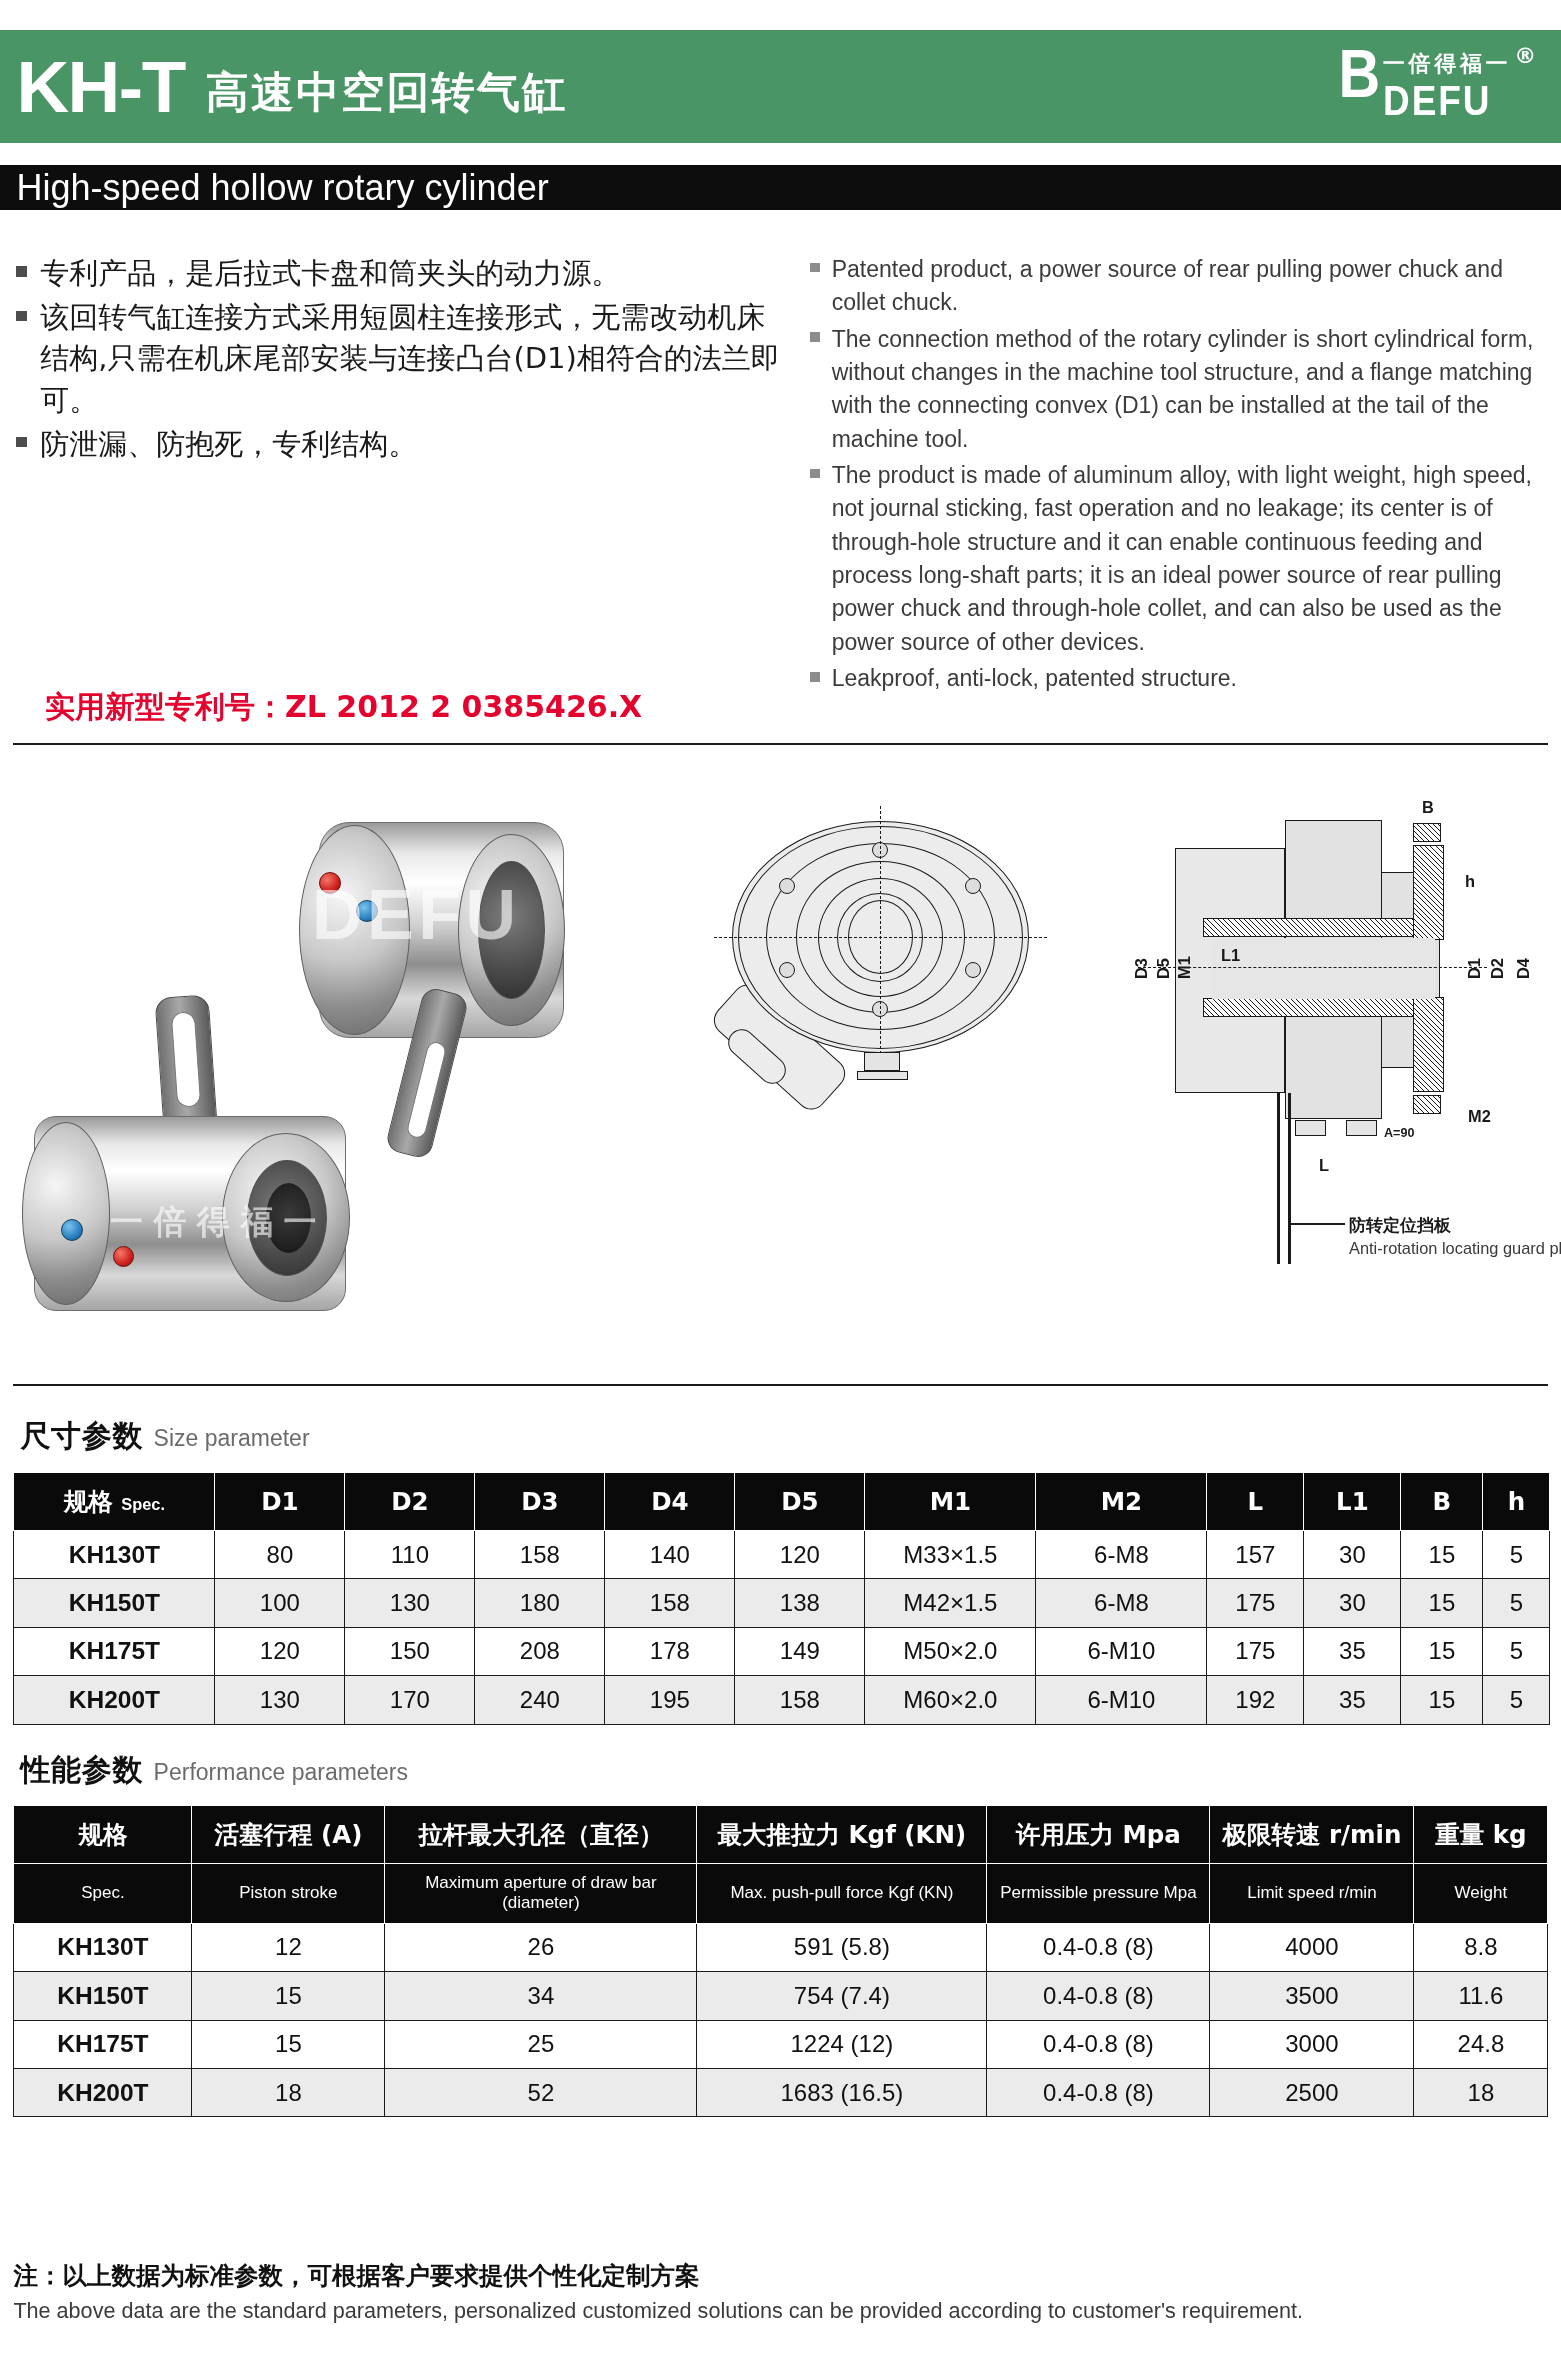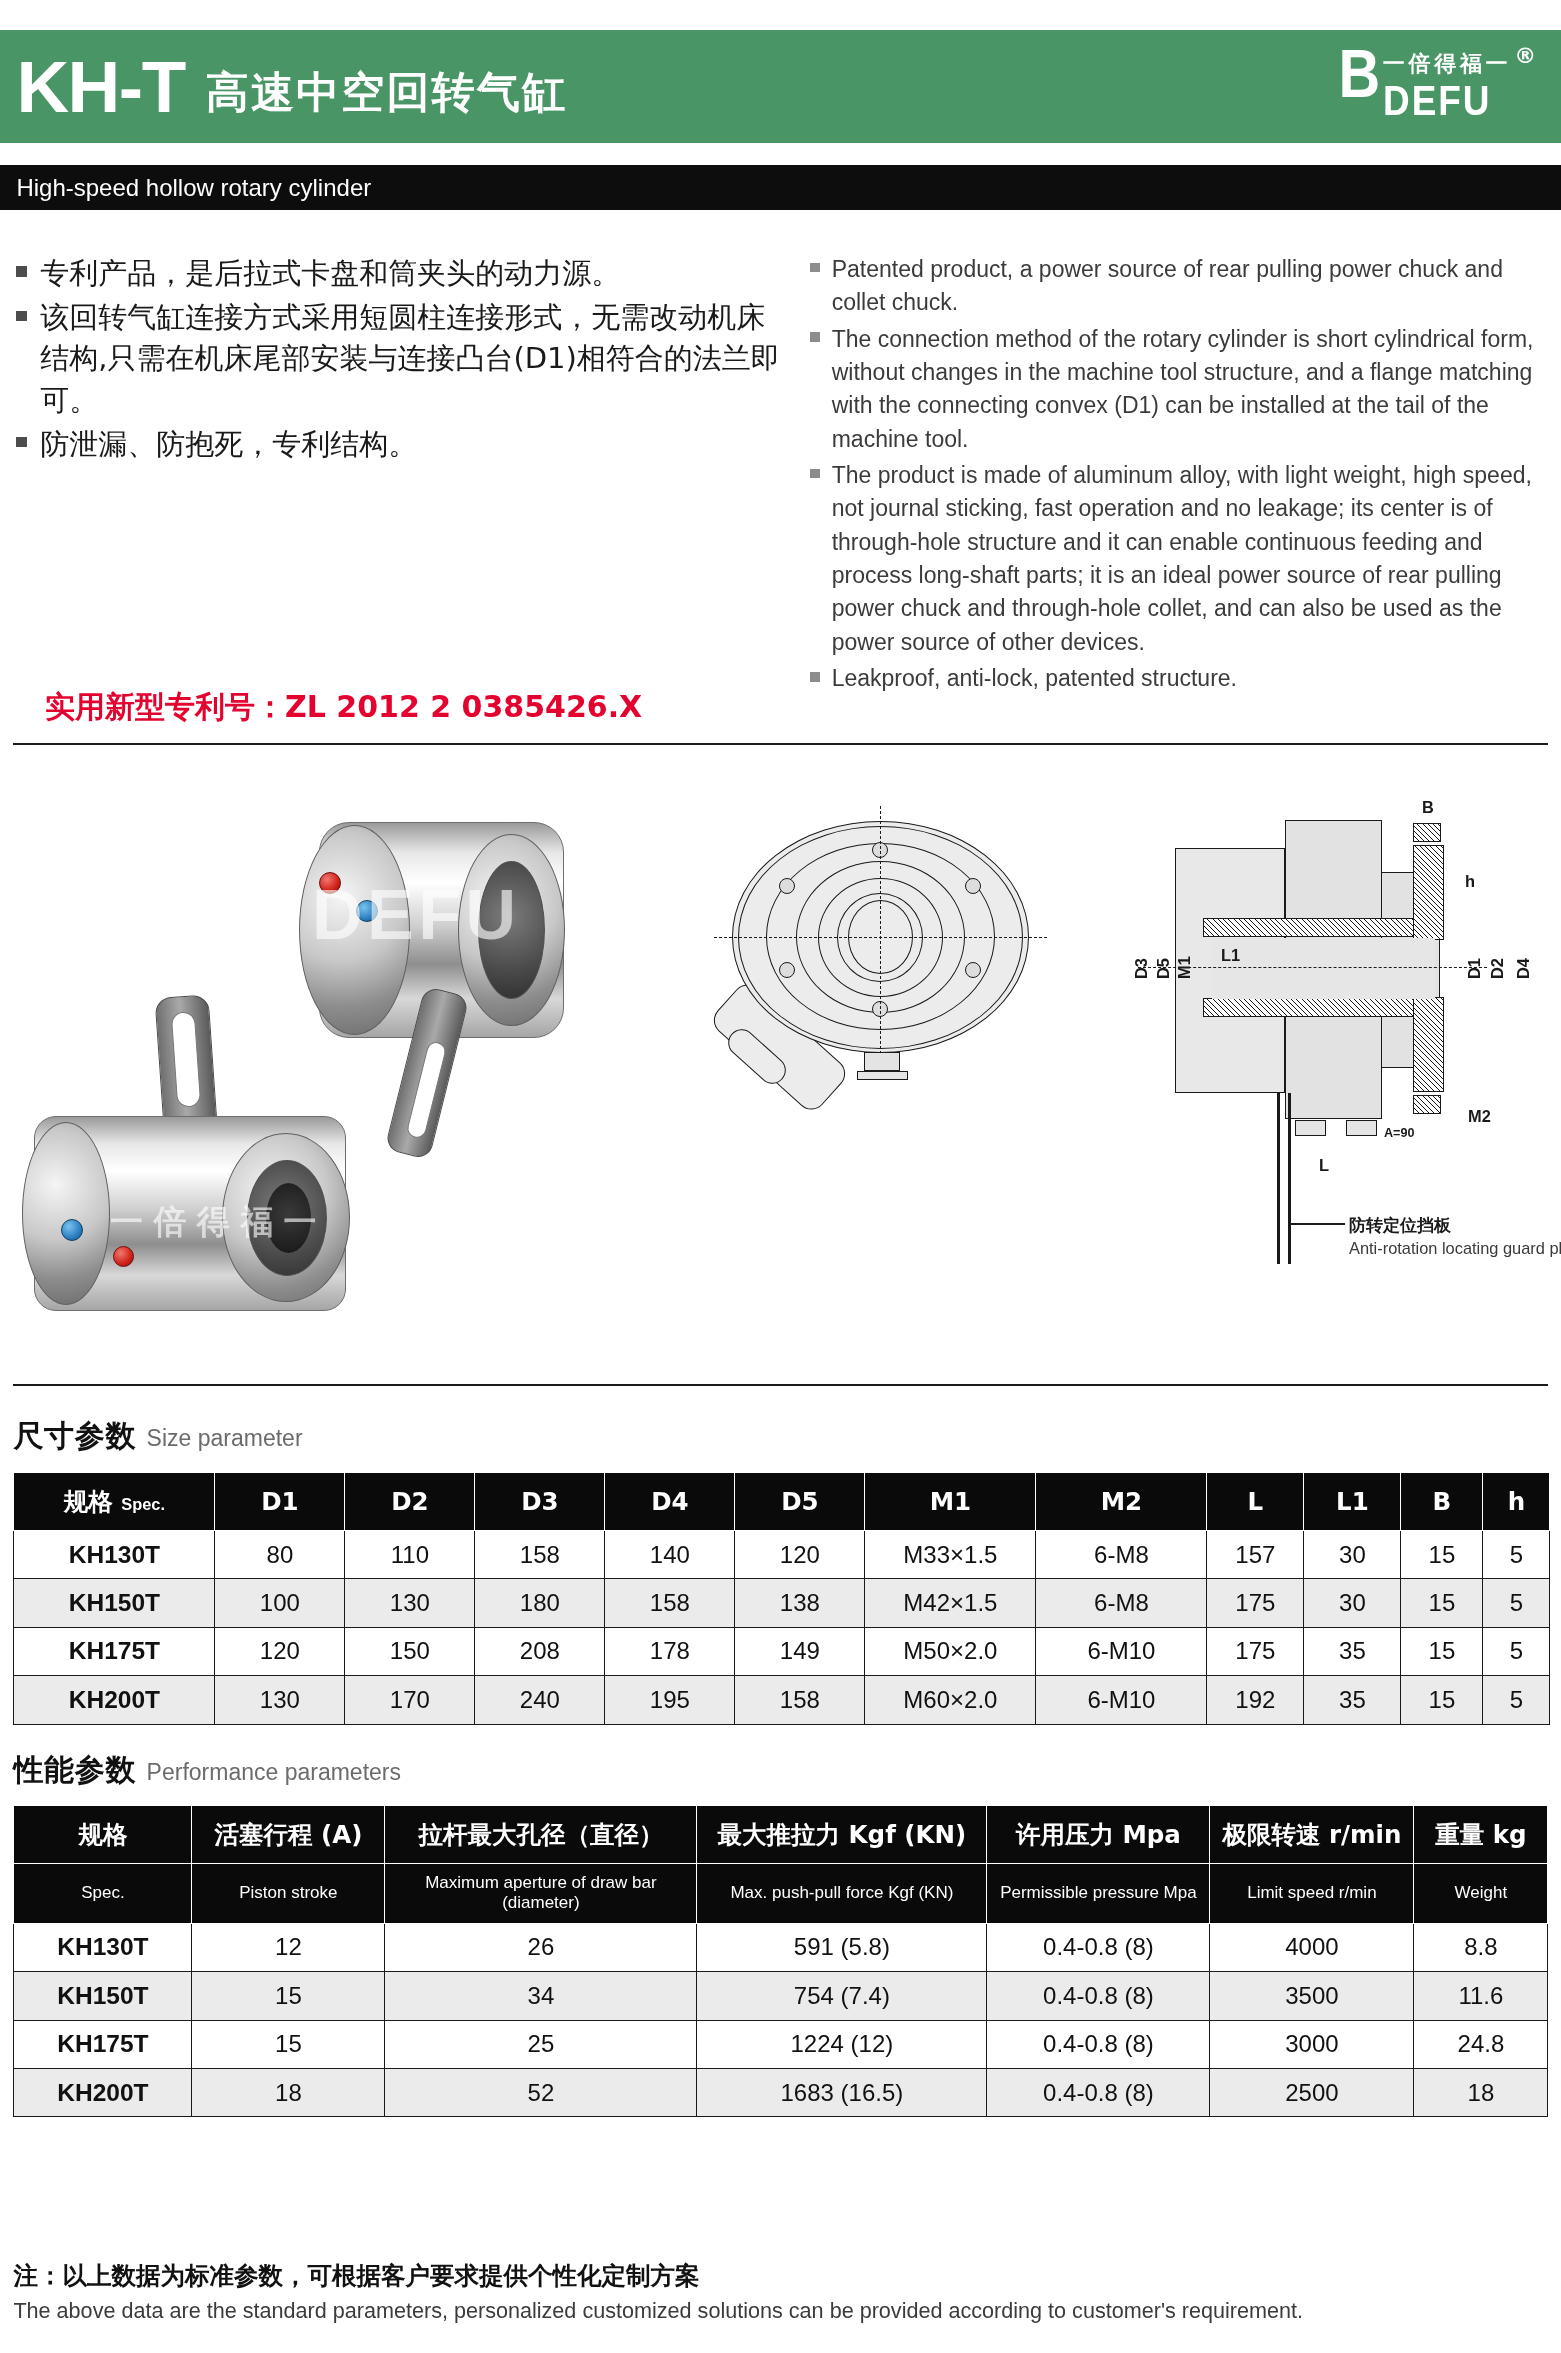--- a/index.html
+++ b/index.html
@@ -78,21 +78,21 @@
 
   .header-black {
     position: absolute;
     left: 0; top: 165px;
     width: 1561px; height: 45px;
     background: #0d0d0d;
     display: flex; align-items: center;
   }
   .subtitle-en {
     color: #ffffff;
-    font-size: 24px;
+    font-size: 36px;
     margin-left: 16.4px;
     letter-spacing: 0px;
     font-family: "Liberation Sans", sans-serif;
   }
 
   
   .features {
     position: absolute;
     left: 0; top: 253px;
     width: 1561px;
@@ -280,21 +280,21 @@
     position: absolute;
     font-size: 16.4px;
     color: #3a3a3a;
     font-family: "Liberation Sans", sans-serif;
     white-space: nowrap;
   }
 
   
   .sect-head {
     position: absolute;
-    display: flex; align-items: baseline;
+    display: flex; align-items: baseline; margin-left: 7px;
   }
   .sect-cn {
     font-size: 30px; font-weight: 700; color: #111111;
     font-family: "DejaVu Sans", sans-serif; letter-spacing: 0.7px;
   }
   .sect-en {
     font-size: 23px; color: #6b6b6b; margin-left: 10.4px;
     font-family: "Liberation Sans", sans-serif;
   }
 

